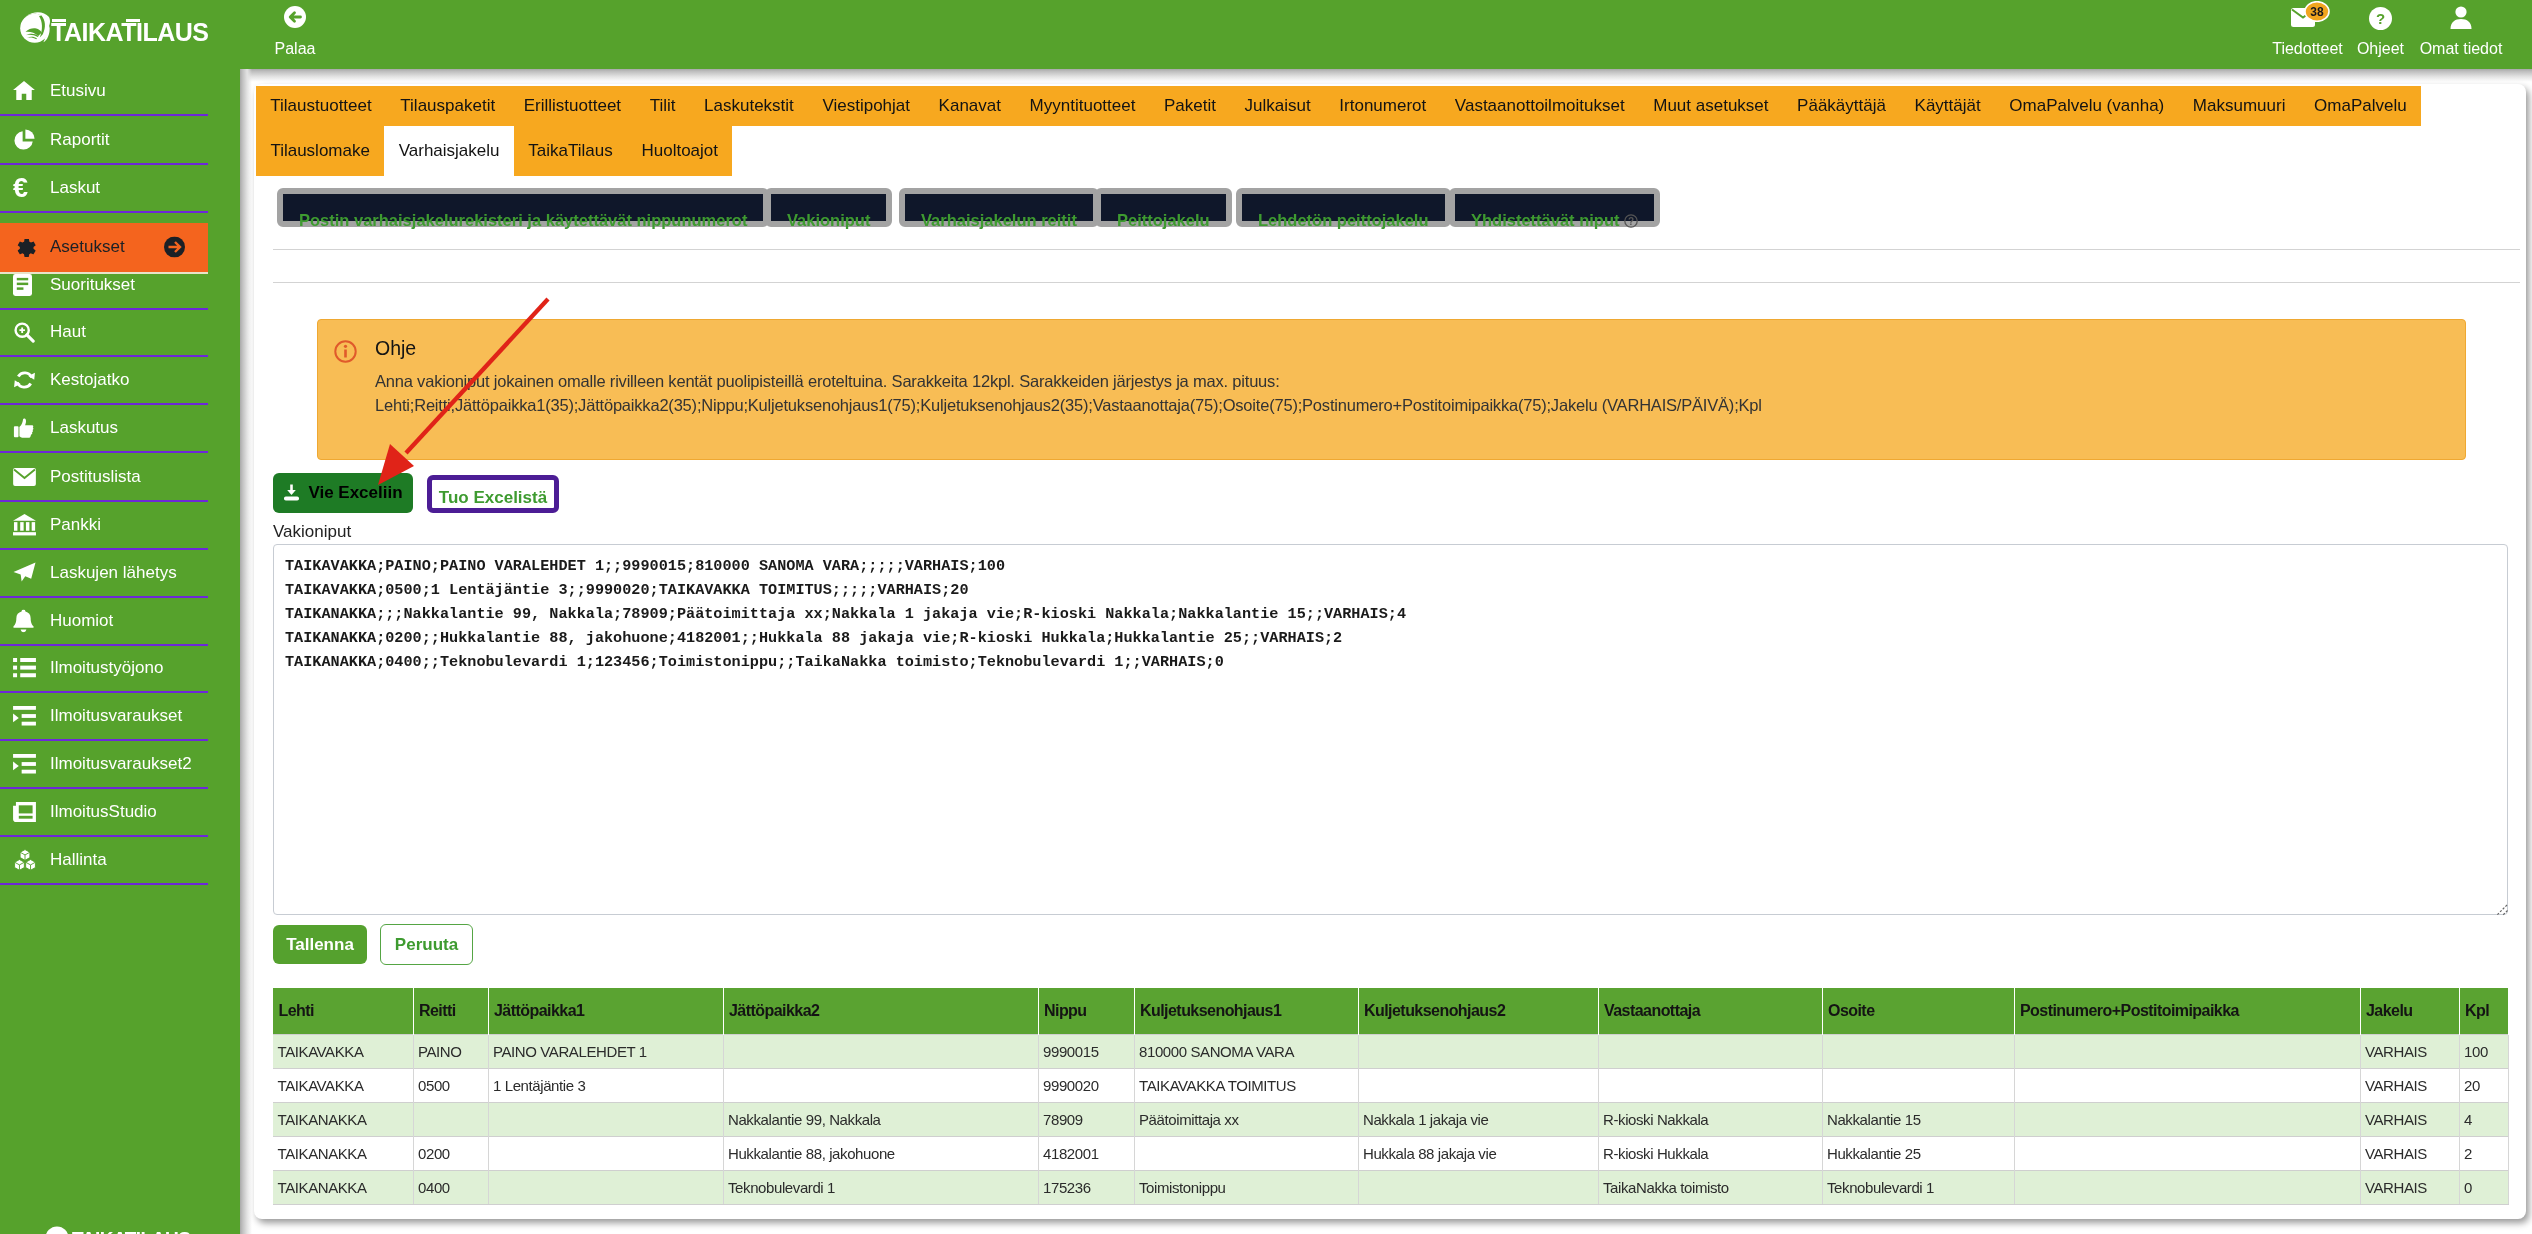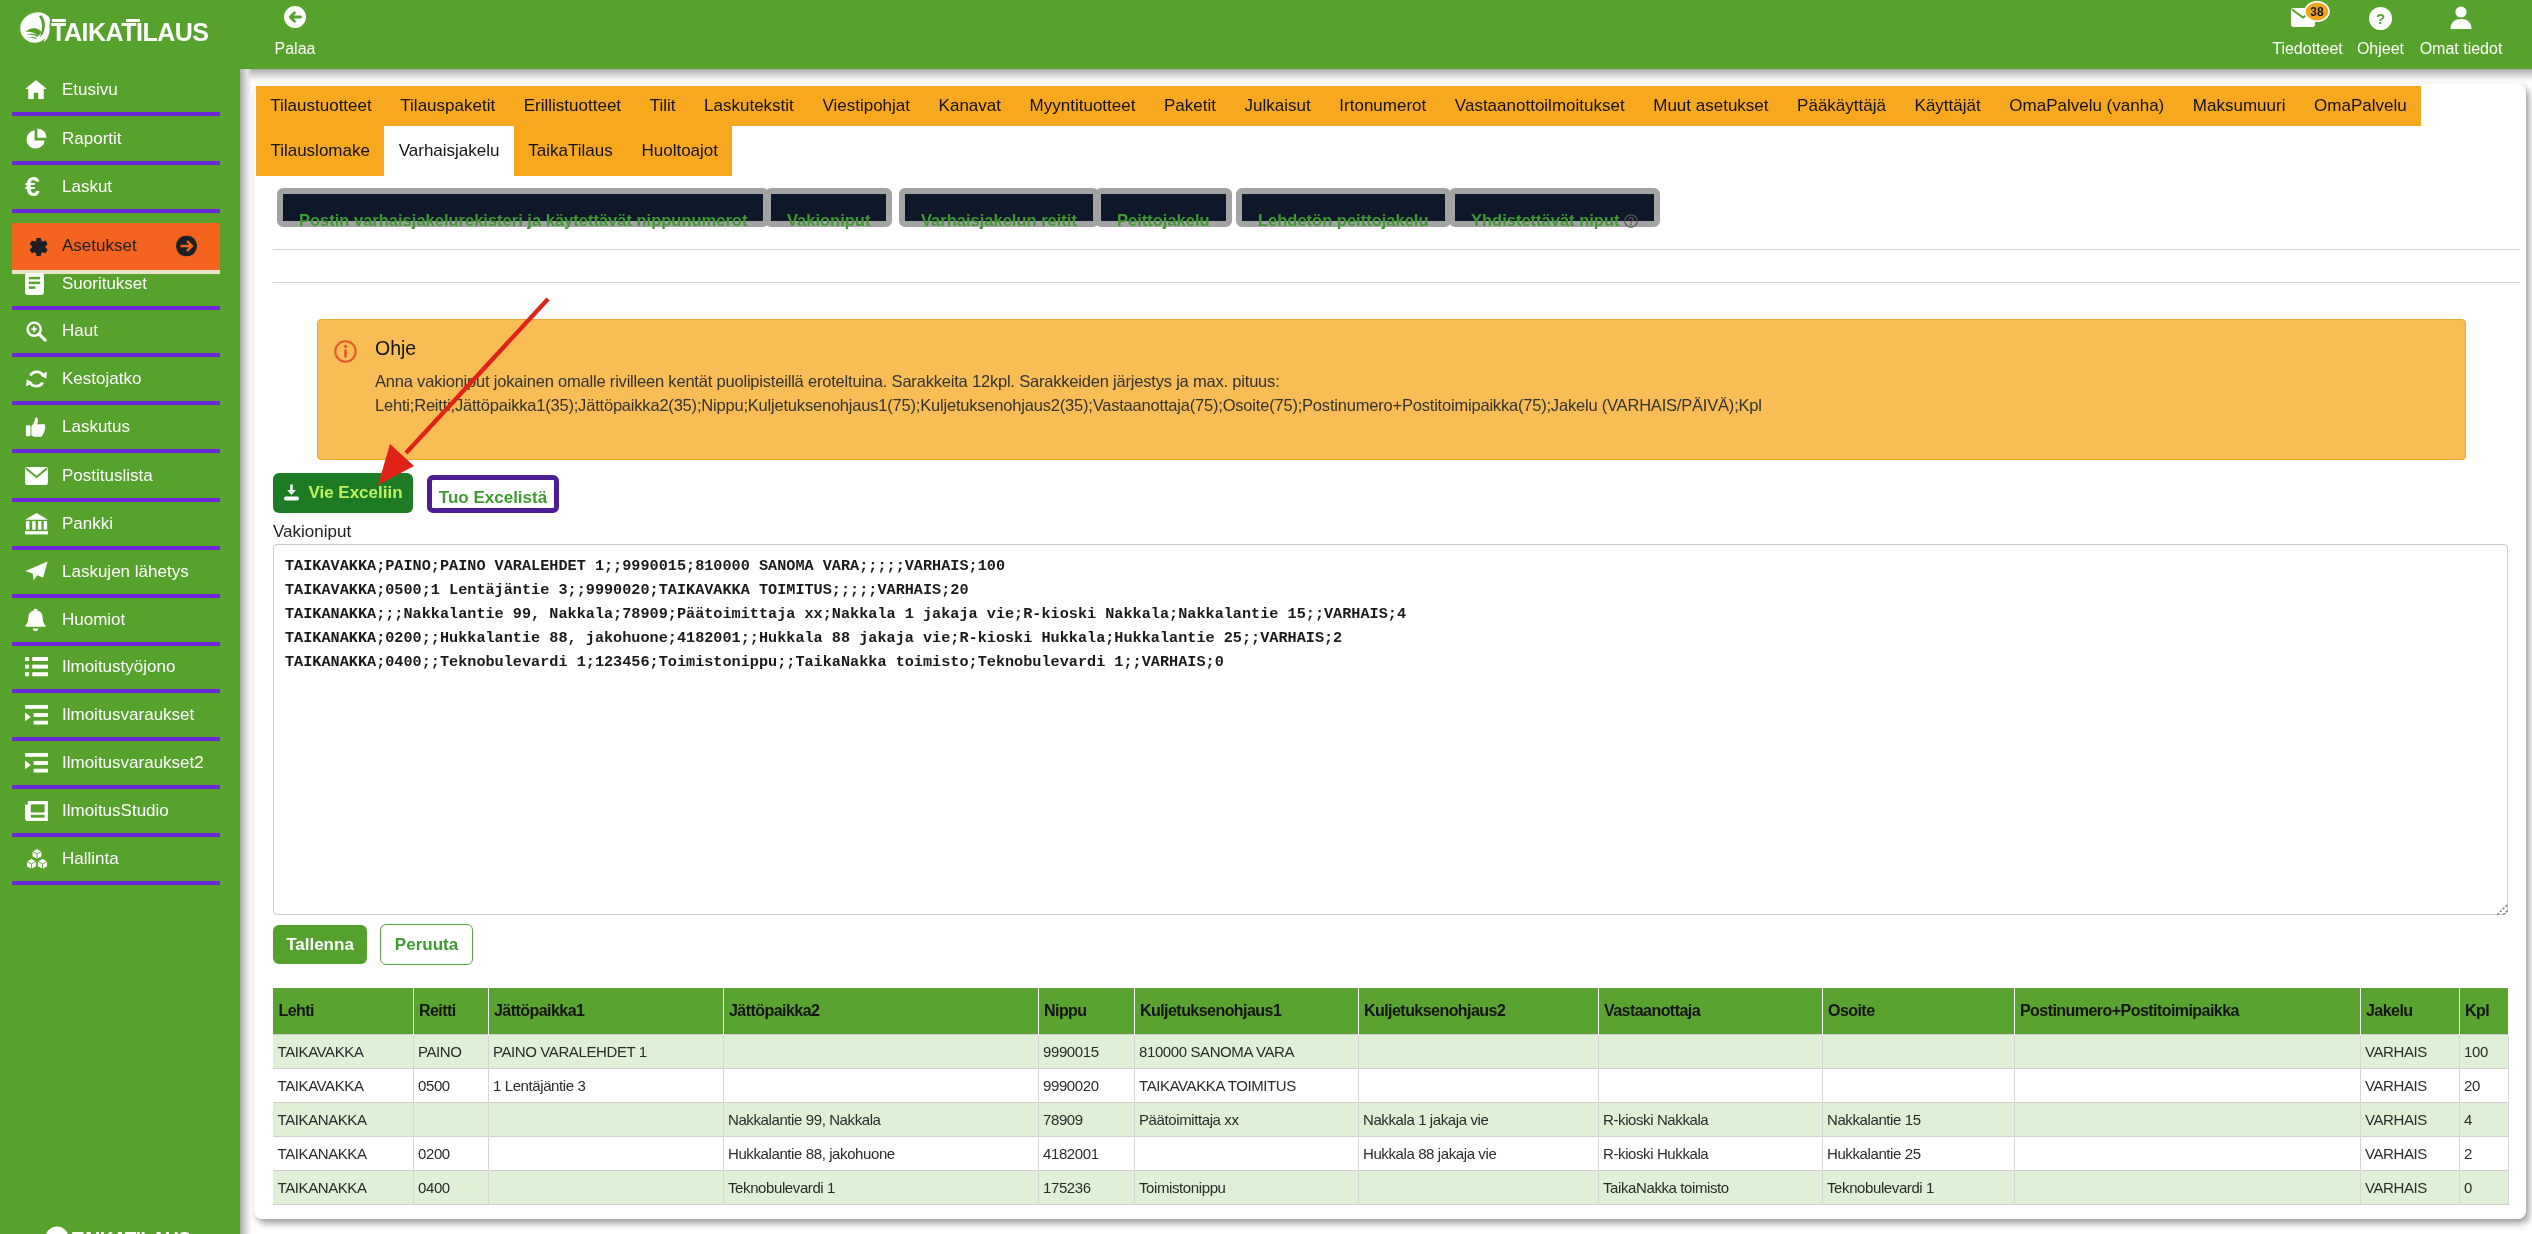--- a/index.html
+++ b/index.html
@@ -15,21 +15,21 @@
     color:#fff; letter-spacing:-0.5px; }
   .tbar { position:absolute; height:2.5px; background:#fff; top:19px; }
   #palaa { position:absolute; left:270px; top:0; width:50px; text-align:center; }
   #palaa .circ { position:absolute; left:14px; top:6px; }
   #palaa .lbl { position:absolute; top:40px; left:0; width:50px; color:#fff; font-size:16px; }
   .hicon { position:absolute; top:0; text-align:center; color:#fff; font-size:16px; }
   .hicon .lbl { position:absolute; top:40px; left:0; right:0; white-space:nowrap; }
 
   
   #sidebar { position:absolute; left:0; top:69px; width:240px; height:1165px; background:#56a22c; }
-  .mi { position:absolute; left:12px; width:208px; height:49px; border-bottom:4px solid #6d28d9; }
+  .mi { position:absolute; left:0; width:208px; height:49px; border-bottom:2px solid #6d28d9; }
   .mi .txt { position:absolute; left:50px; top:50%; transform:translateY(-50%);
     color:#fff; font-size:17px; }
   .mi svg { position:absolute; left:13px; top:50%; transform:translateY(-50%); }
   .mi.active { background:#f4641e; border-bottom-color:#e8e3c9;margin-top:10px; }
   .mi.active .txt { color:#1b2026; }
 
   
   #shadow-top { position:absolute; left:240px; top:69px; width:2292px; height:14px;
     background:linear-gradient(to bottom, #a9a9a9 0%, #bfbfbf 18%, #e3e3e3 55%, rgba(255,255,255,0) 92%); }
   #shadow-left { position:absolute; left:240px; top:69px; width:13px; height:1165px;
@@ -53,21 +53,21 @@
 
   
   #ohje { position:absolute; left:317px; top:319px; width:2149px; height:141px;
     background:#f8bd55; border:1px solid #efa832; border-radius:4px; }
   #ohje .title { position:absolute; left:57px; top:17px; font-size:19.5px; color:#141414; }
   #ohje .body { position:absolute; left:57px; top:49px; font-size:16.5px; letter-spacing:-0.2px; color:#333;
     line-height:24px; white-space:nowrap; }
 
   
   #btn-vie { position:absolute; left:273px; top:473px; width:140px; height:40px;
-    background:#1e7b25; border-radius:6px; color:#bef264; font-weight:bold; font-size:17px;
+    background:#1e7b25; border-radius:6px; color:#000000; font-weight:bold; font-size:17px;
     line-height:40px; text-align:center; }
   #btn-tuo { position:absolute; left:427px; top:475px; width:132px; height:38px; white-space:nowrap;
     background:#fff; border:5px solid #4c1d95; border-radius:6px; color:#3e9b30;
     font-weight:bold; font-size:17px; line-height:36px; text-align:center; }
   #lbl-vakioniput { position:absolute; left:273px; top:522px; font-size:17px; color:#222; }
 
   
   #ta { position:absolute; left:273px; top:544px; width:2235px; height:371px;
     border:1px solid #c7ccd3; border-radius:4px; background:#fff;
     font-family:"Liberation Mono", monospace; font-weight:bold; font-size:15.2px;

